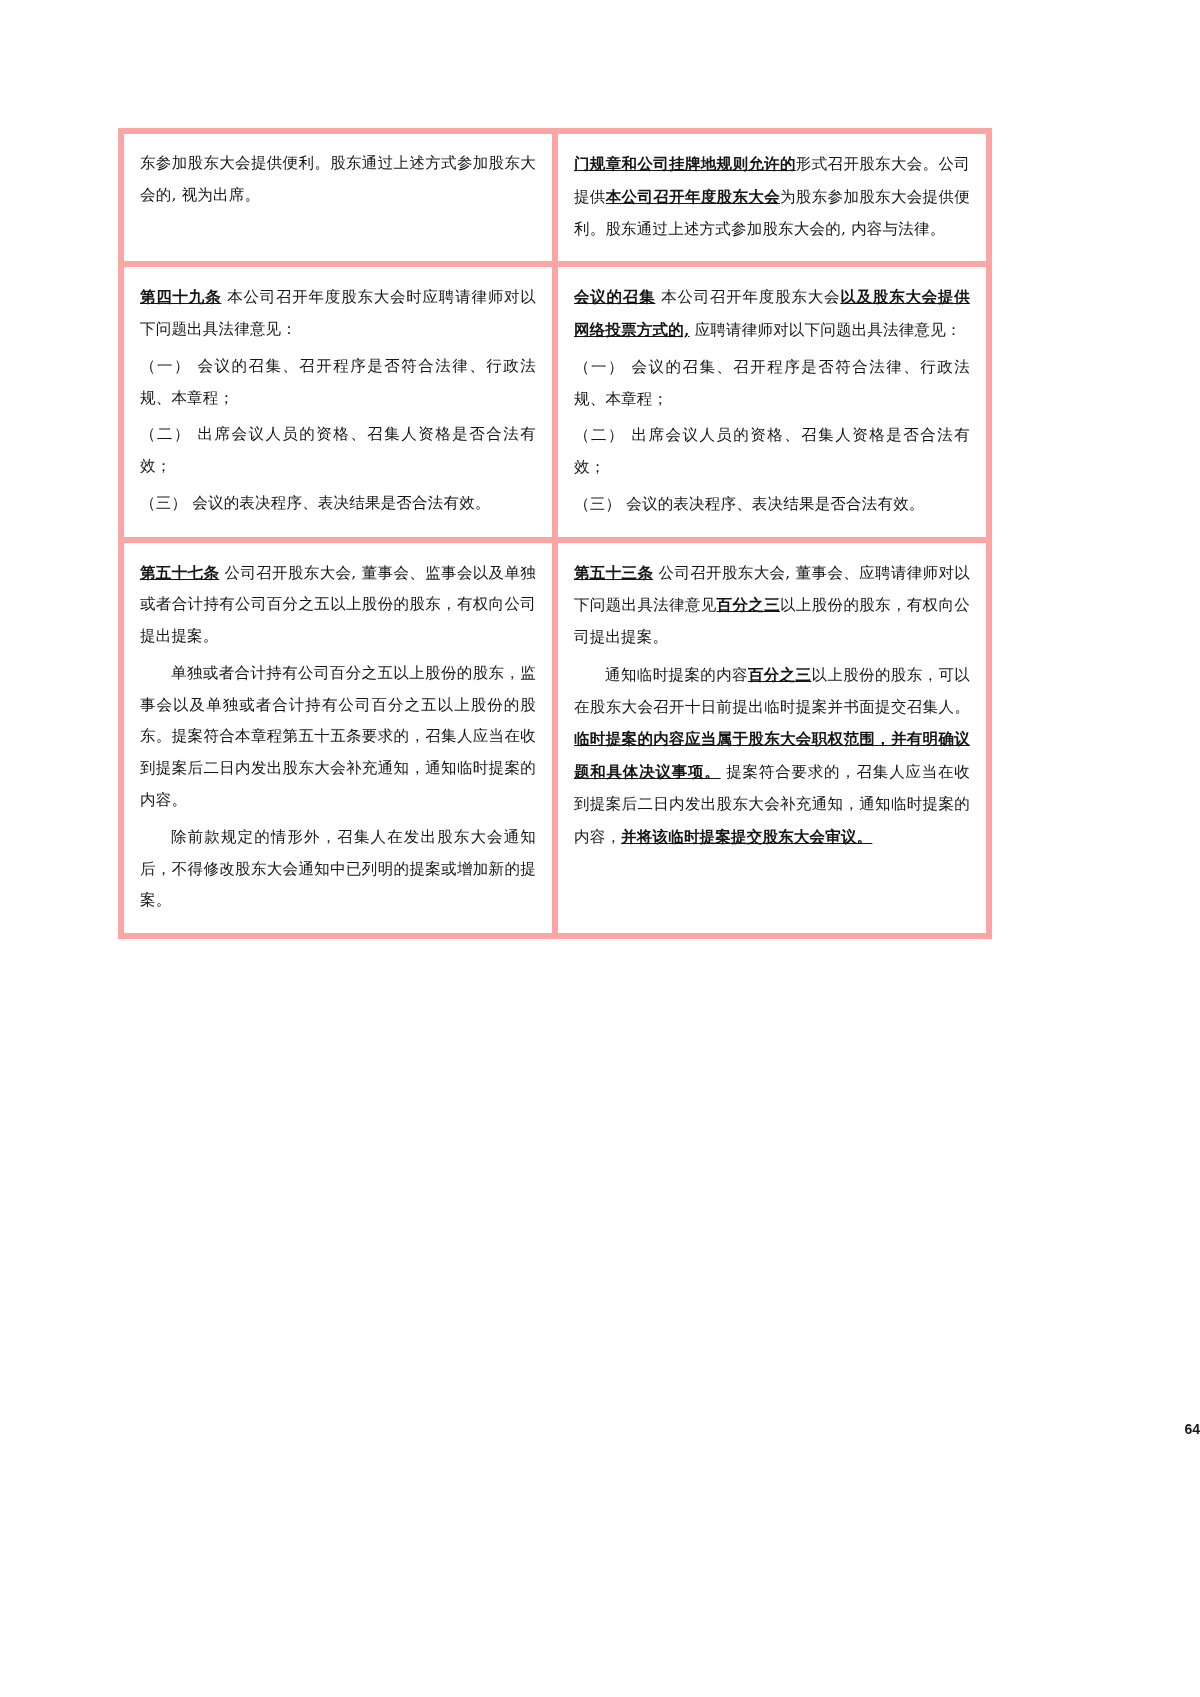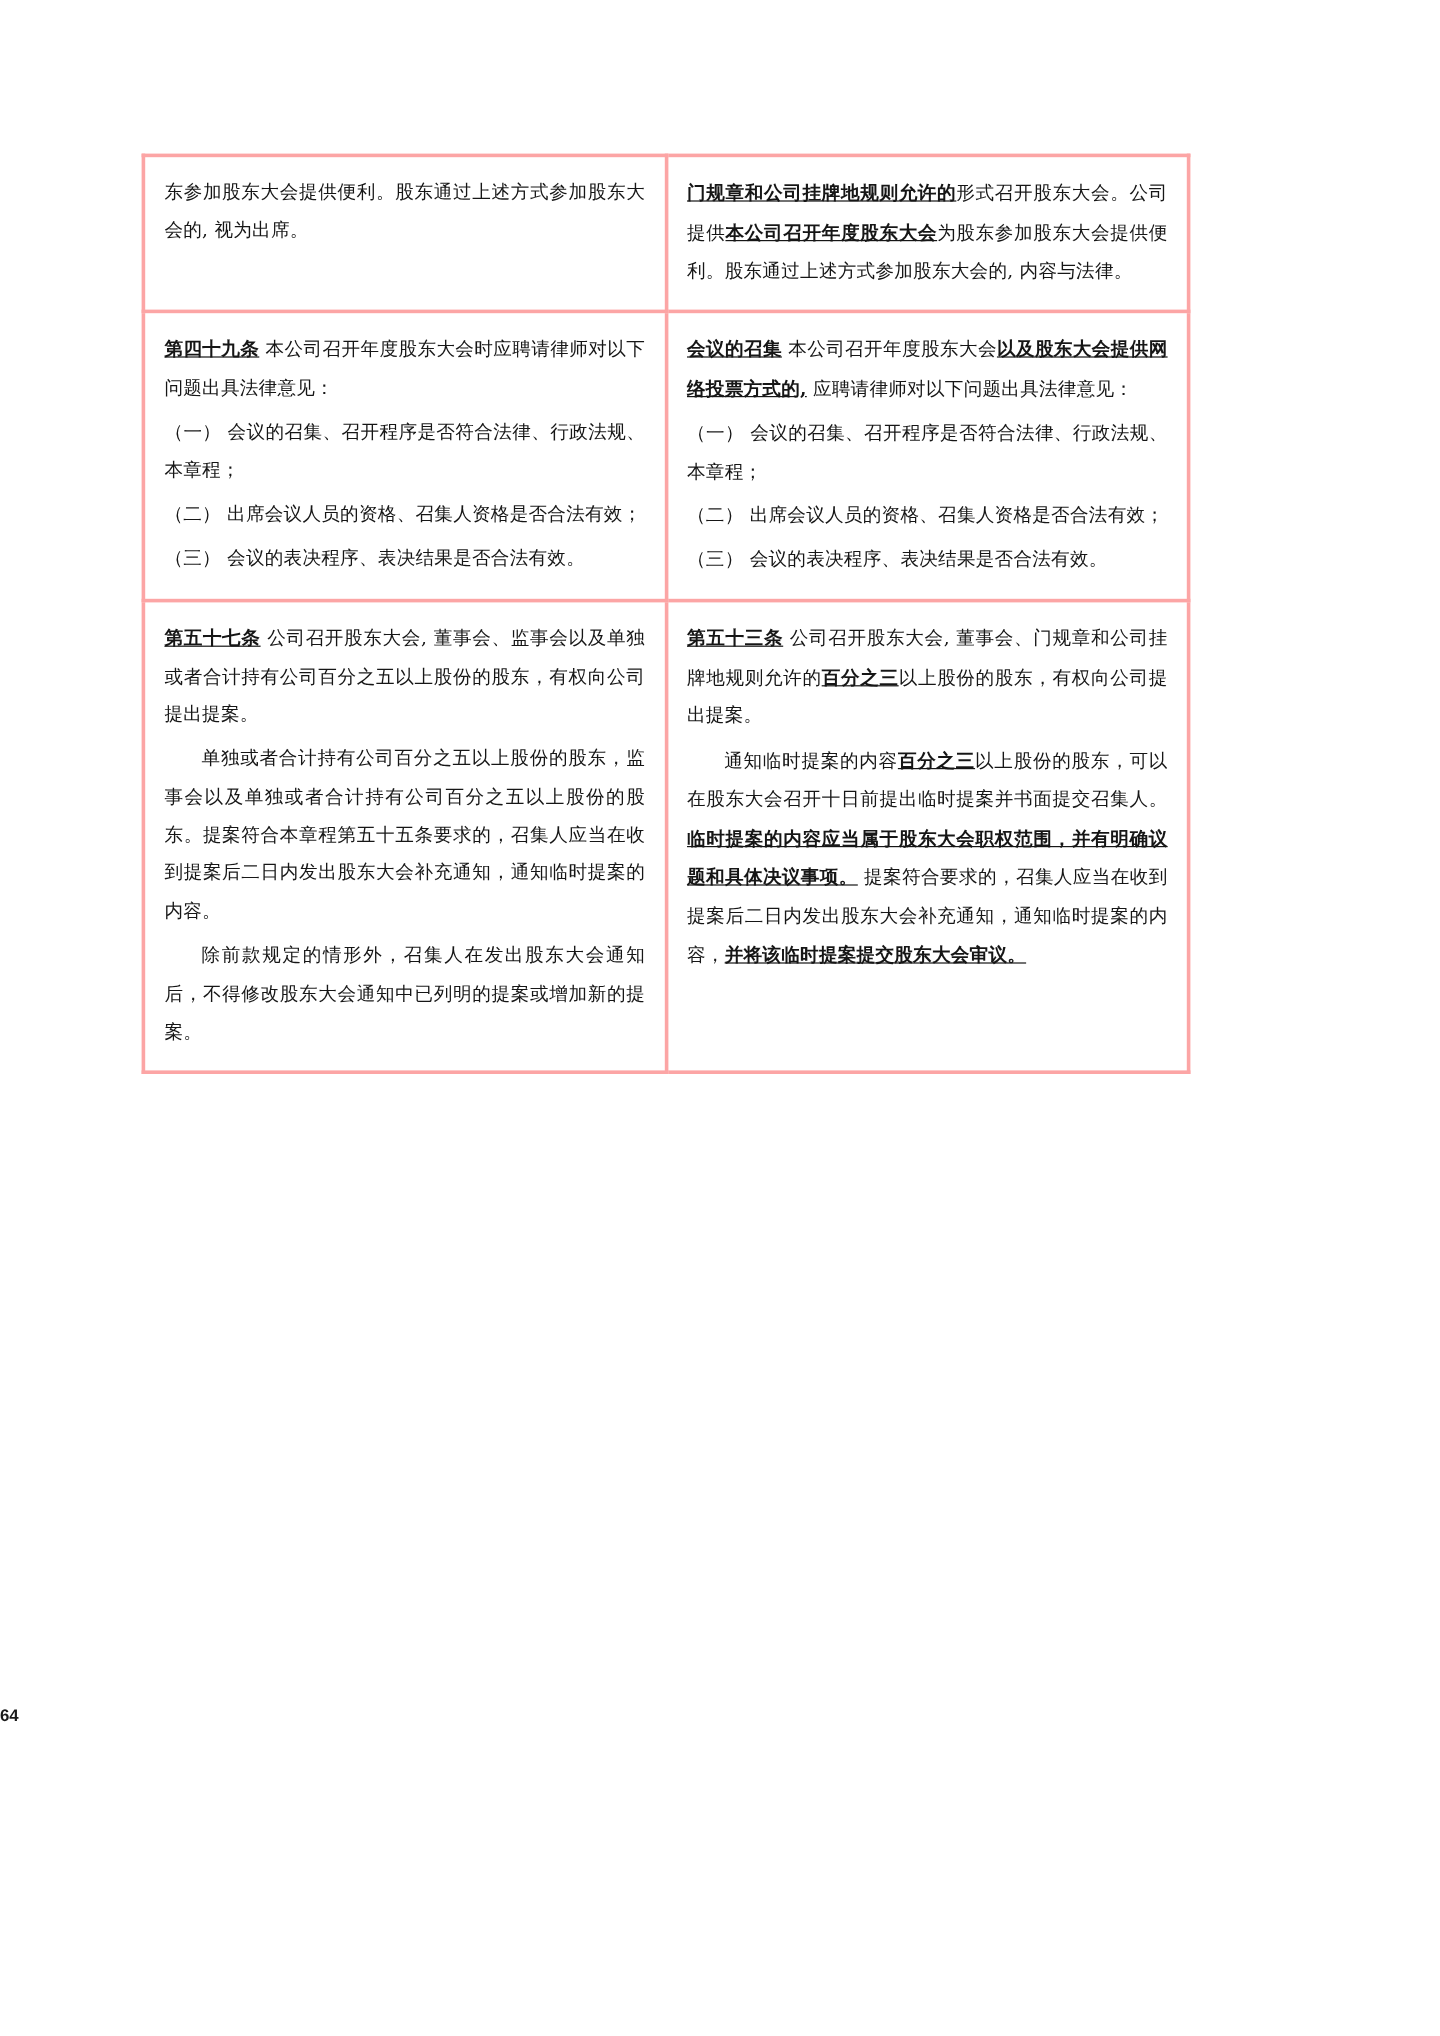--- a/index.html
+++ b/index.html
@@ -18,21 +18,21 @@
   }
   .doc-table {
     position: absolute;
     left: 118px;
     top: 128px;
     width: 874px;
     border-collapse: collapse;
     table-layout: fixed;
   }
   .doc-table td {
-    border: 3px solid #fca5a5;
+    border: 6px solid #fca5a5;
     vertical-align: top;
     padding: 14px 16px 16px 16px;
     width: 50%;
   }
   .cell p {
     margin: 0 0 5px 0;
     font-size: 15.5px;
     line-height: 2.05;
     letter-spacing: 0.2px;
     text-align: justify;
@@ -46,21 +46,21 @@
   }
   .b {
     font-weight: bold;
     text-decoration: underline;
   }
   .page-number {
     position: absolute;
     left: 0;
     right: 0;
     top: 1421px;
-    text-align: left;
+    text-align: right;
     font-size: 14px;
     font-weight: bold;
     font-family: "Liberation Sans", sans-serif;
     color: #1a1a1a;
   }
 </style>
 </head>
 <body>
 
 <div class="page">
@@ -89,21 +89,21 @@
             <p><span>（三） 会议的表决程序、表决结果是否合法有效。</span></p>
           </td>
         </tr>
         <tr>
           <td class="cell">
             <p><span class="b">第五十七条</span><span>  公司召开股东大会, 董事会、监事会以及单独或者合计持有公司百分之五以上股份的股东，有权向公司提出提案。</span></p>
             <p class="ind"><span>单独或者合计持有公司百分之五以上股份的股东，监事会以及单独或者合计持有公司百分之五以上股份的股东。提案符合本章程第五十五条要求的，召集人应当在收到提案后二日内发出股东大会补充通知，通知临时提案的内容。</span></p>
             <p class="ind"><span>除前款规定的情形外，召集人在发出股东大会通知后，不得修改股东大会通知中已列明的提案或增加新的提案。</span></p>
           </td>
           <td class="cell">
-            <p><span class="b">第五十三条</span><span>  公司召开股东大会, 董事会、门规章和公司挂牌地规则允许的</span><span class="b">百分之三</span><span>以上股份的股东，有权向公司提出提案。</span></p>
+            <p><span class="b">第五十三条</span><span>  公司召开股东大会, 董事会、应聘请律师对以下问题出具法律意见</span><span class="b">百分之三</span><span>以上股份的股东，有权向公司提出提案。</span></p>
             <p class="ind"><span>通知临时提案的内容</span><span class="b">百分之三</span><span>以上股份的股东，可以在股东大会召开十日前提出临时提案并书面提交召集人。</span><span class="b">临时提案的内容应当属于股东大会职权范围，并有明确议题和具体决议事项。</span><span> 提案符合要求的，召集人应当在收到提案后二日内发出股东大会补充通知，通知临时提案的内容，</span><span class="b">并将该临时提案提交股东大会审议。</span></p>
           </td>
         </tr>
       </tbody>
   </table>
 
   <div class="page-number">64</div>
 
 </div>
 

